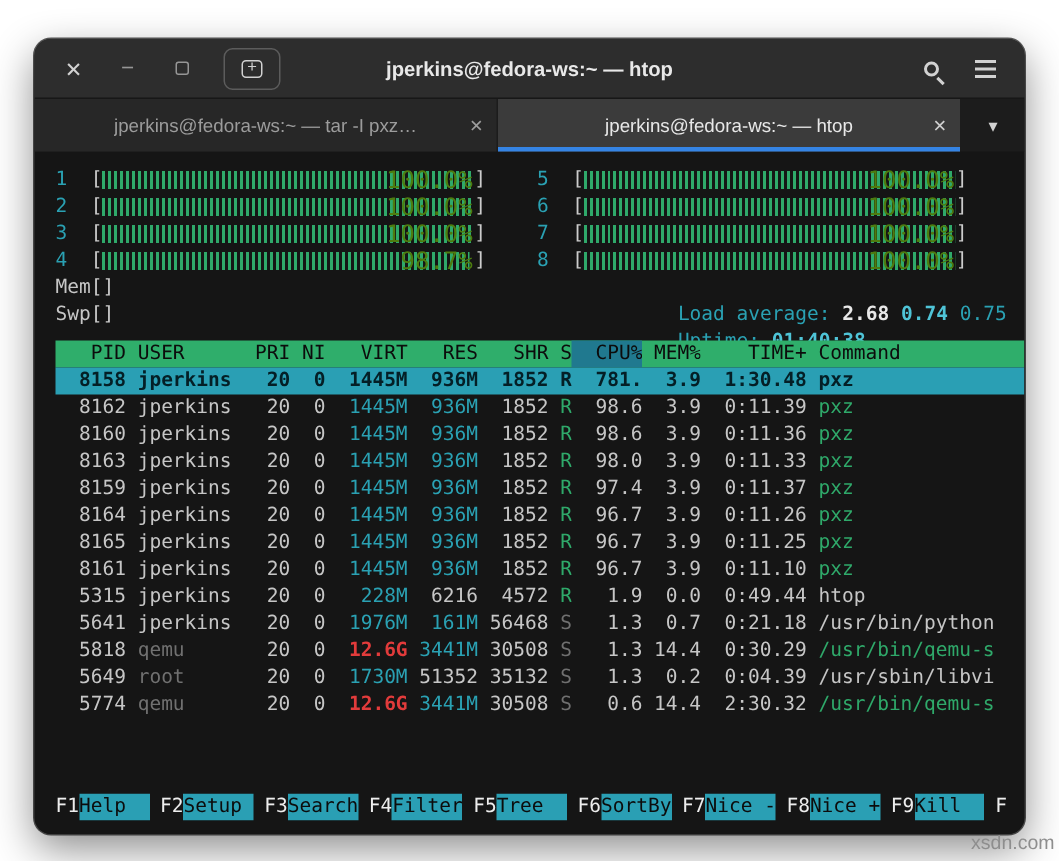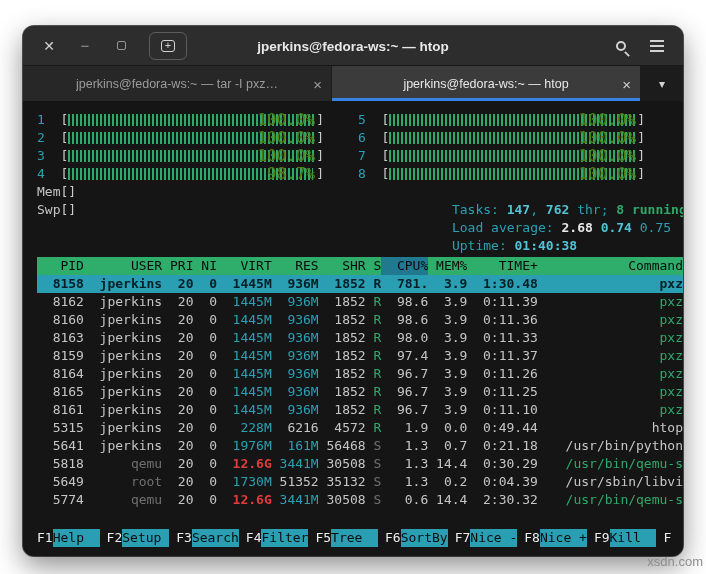--- a/index.html
+++ b/index.html
@@ -57,25 +57,25 @@
   .seg-blue{background-image:repeating-linear-gradient(90deg,var(--blue,#3a77c2) 0 2px,transparent 2px 4px)}
   .seg-yellow{background-image:repeating-linear-gradient(90deg,var(--yellow,#d9a40b) 0 2px,transparent 2px 4px)}
   .bar-text{position:absolute;right:1px;top:50%;transform:translateY(-50%);font-size:16px;color:#4d7c0f}
 
   .tline{height:18px;white-space:pre}
   .t-cyan{color:var(--cyan,#2aa1b3)}
   .t-val{color:var(--bright-cyan,#4fc4d7);font-weight:700}
   .t-green{color:var(--green,#2fa96a);font-weight:700}
   .t-strong{color:#e8e8e8;font-weight:700}
 
-  .ptable{margin-top:20px;flex:0 0 auto}
+  .ptable{margin-top:8px;flex:0 0 auto}
   .prow{display:flex;height:18px;align-items:center;white-space:pre}
   .cell{flex:0 0 auto;display:block;overflow:hidden}
   .c-r{text-align:right}
-  .c-l{text-align:right}
+  .c-l{text-align:left}
   .phead{background:var(--header-bg,#2fae6b);color:#0c0c0c}
   .phead .sort{background:var(--sort-bg,#20798f)}
   .sel{background:var(--selection-bg,#2a9fb4)}
   .sel .cell{color:#041f26 !important;font-weight:bold}
   .v-cyan{color:var(--cyan,#2aa1b3)}
   .v-red{color:var(--red,#e23b3b);font-weight:700}
   .v-green{color:var(--green,#2fa96a)}
   .v-dim{color:var(--dim,#707070)}
 
   .fkeys{margin-top:auto;display:flex;white-space:pre;overflow:hidden;flex:0 0 auto;height:18px}
@@ -152,23 +152,20 @@
         </div>
 
         <div class="mcol">
           <div id="cpu-right">
               <div class="mline"><span class="mlabel">5</span><span class="bracket">[</span><div class="bar"><div class="fill seg-green" style="width: 100%;"></div><span class="bar-text">100.0%</span></div><span class="bracket">]</span></div>
               <div class="mline"><span class="mlabel">6</span><span class="bracket">[</span><div class="bar"><div class="fill seg-green" style="width: 100%;"></div><span class="bar-text">100.0%</span></div><span class="bracket">]</span></div>
               <div class="mline"><span class="mlabel">7</span><span class="bracket">[</span><div class="bar"><div class="fill seg-green" style="width: 100%;"></div><span class="bar-text">100.0%</span></div><span class="bracket">]</span></div>
               <div class="mline"><span class="mlabel">8</span><span class="bracket">[</span><div class="bar"><div class="fill seg-green" style="width: 100%;"></div><span class="bar-text">100.0%</span></div><span class="bracket">]</span></div>
             </div>
           <div class="tline">
-            <span class="t-cyan">Tasks: </span><span class="t-val">147</span><span class="t-cyan">, </span><span class="t-val">762</span><span class="t-cyan"> thr; </span><span class="t-green">8 running</span>
-          </div>
-          <div class="tline">
             <span class="t-cyan">Load average: </span><span class="t-strong">2.68 </span><span class="t-val">0.74 </span><span class="t-cyan">0.75</span>
           </div>
           <div class="tline">
             <span class="t-cyan">Uptime: </span><span class="t-val">01:40:38</span>
           </div>
         </div>
       </div>
 
       <div class="ptable">
         <div class="prow phead" id="phead"><span class="cell c-r" style="width: 6ch;">PID</span><span class="cell c-l" style="width: 9ch; margin-left: 1ch;">USER</span><span class="cell c-r" style="width: 4ch;">PRI</span><span class="cell c-r" style="width: 3ch;">NI</span><span class="cell c-r" style="width: 7ch;">VIRT</span><span class="cell c-r" style="width: 6ch;">RES</span><span class="cell c-r" style="width: 6ch;">SHR</span><span class="cell c-r" style="width: 2ch;">S</span><span class="cell c-r sort" style="width: 6ch;">CPU%</span><span class="cell c-r" style="width: 5ch;">MEM%</span><span class="cell c-r" style="width: 9ch;">TIME+</span><span class="cell c-l" style="flex: 1 1 0%; margin-left: 1ch;">Command</span></div>

